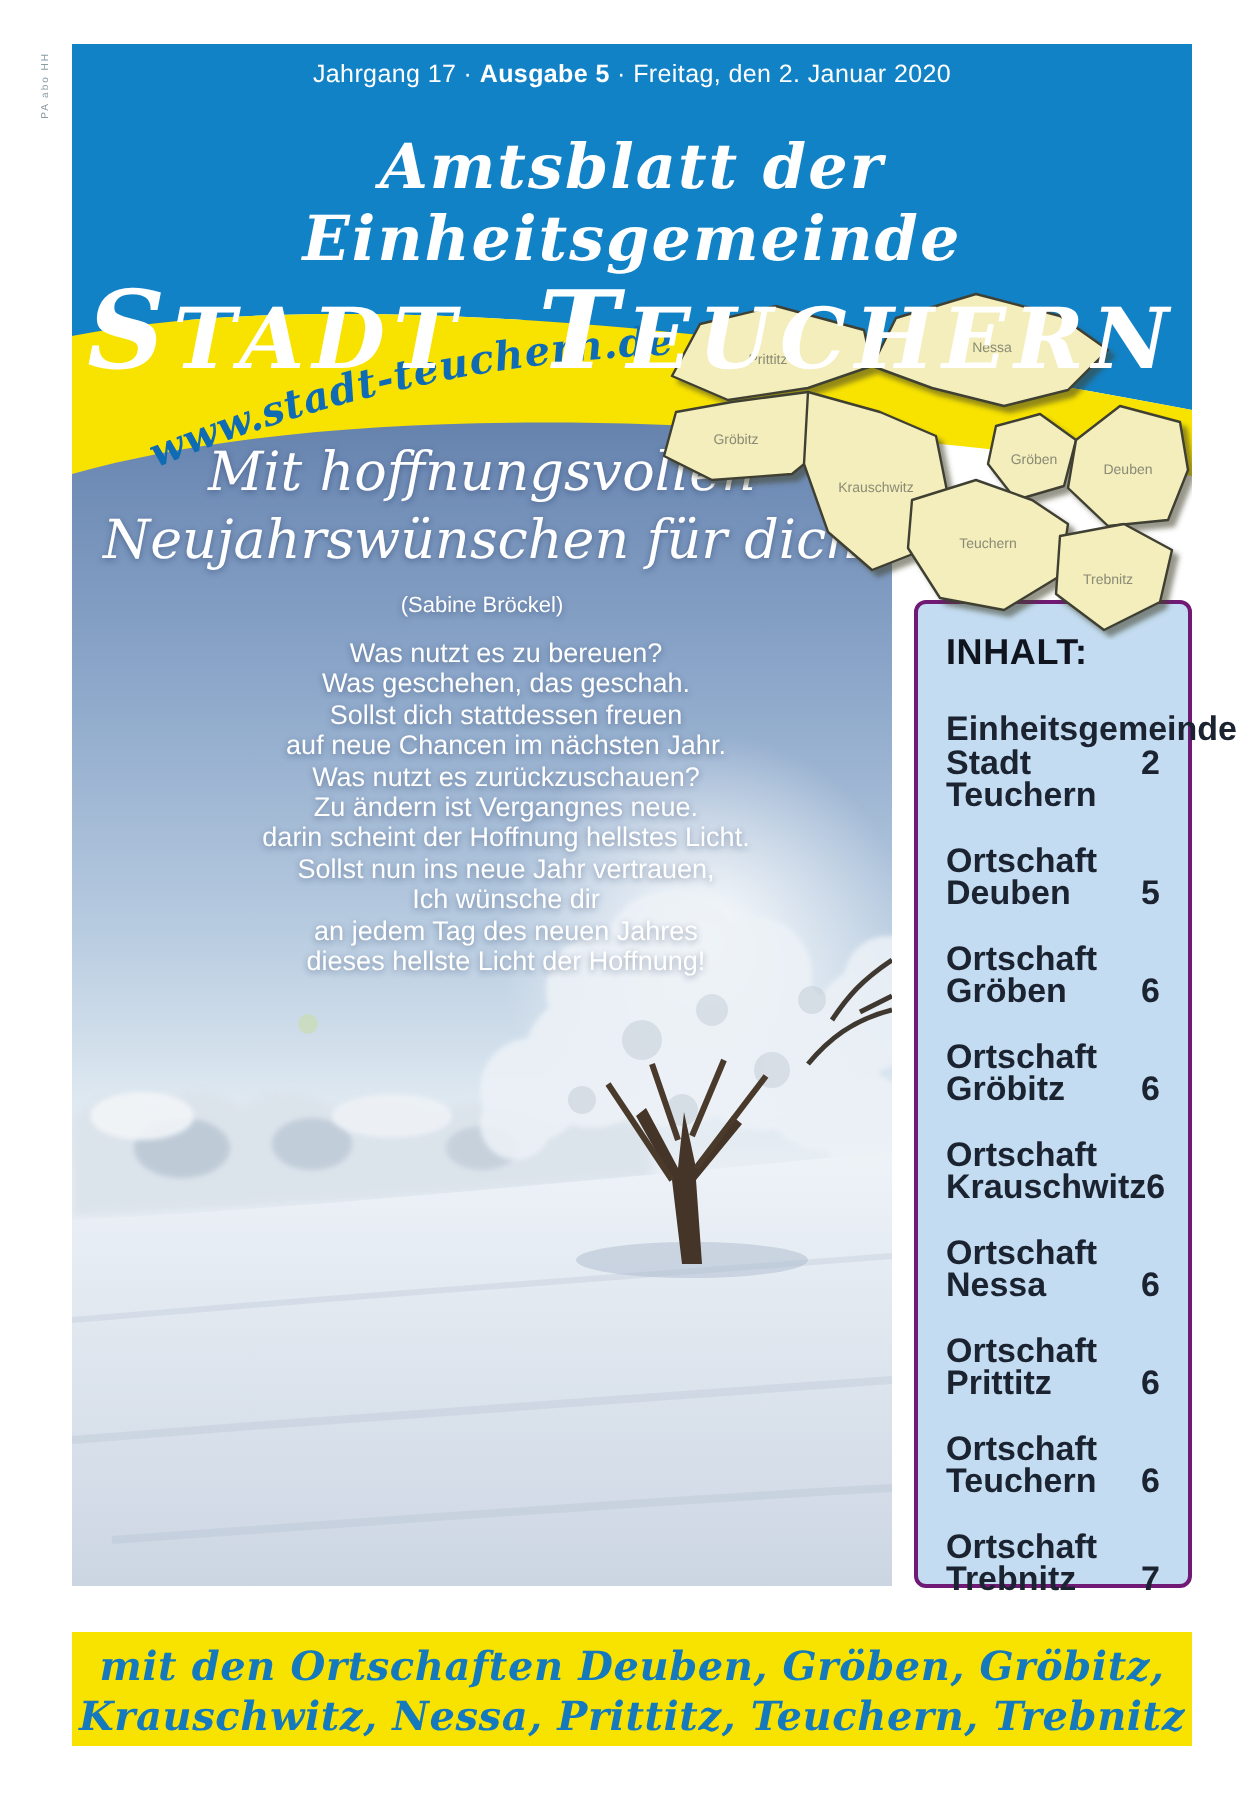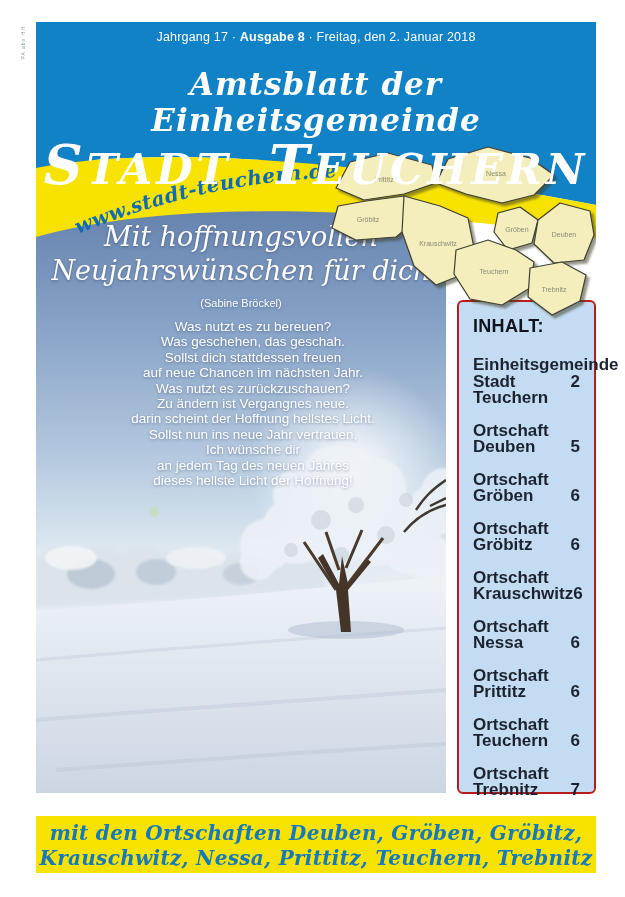--- a/index.html
+++ b/index.html
@@ -26,21 +26,21 @@
   .header-text{position:absolute;left:36px;top:22px;width:560px;z-index:3;text-align:center;color:#ffffff;}
   .issue-line{margin-top:8px;font-size:12.5px;letter-spacing:.2px;}
   .issue-line b{font-weight:bold;}
   .subtitle{margin-top:22px;font-family:"DejaVu Serif",serif;font-style:italic;font-weight:bold;
             font-size:31px;letter-spacing:1px;text-align:center;}
   .main-title{margin-top:1px;font-family:"DejaVu Serif",serif;font-style:italic;font-weight:bold;
             letter-spacing:4px;font-size:42px;line-height:52px;}
   .main-title .cap{font-size:54px;}
   
   .toc{position:absolute;left:457px;top:300px;width:139px;height:494px;box-sizing:border-box;z-index:1;
-       background:#c3dcf1;border:2px solid #b91c1c;border-radius:6px;
+       background:#c3dcf1;border:2px solid #701a75;border-radius:6px;
        padding:14px 10px 0 14px;color:#1b2331;}
   .toc-heading{font-size:18px;font-weight:bold;color:#10141f;margin-bottom:20px;letter-spacing:.3px;}
   .toc-entry{margin-bottom:16px;font-size:17px;font-weight:bold;line-height:16.5px;}
   .toc-entry .l2{display:flex;justify-content:space-between;}
   .toc-entry .pg{font-weight:bold;padding-right:4px;}
   
   .footer{position:absolute;left:36px;top:816px;width:560px;height:57px;background:#f8e300;z-index:2;
           text-align:center;color:#1479bd;font-family:"DejaVu Serif",serif;font-style:italic;font-weight:bold;
           font-size:20px;line-height:25px;padding-top:5px;box-sizing:border-box;letter-spacing:.3px;}
   svg text.maplabel{font-family:"Liberation Sans",sans-serif;font-size:7px;fill:#8b8b76;text-anchor:middle;}
@@ -235,21 +235,21 @@
       <text class="maplabel" x="332" y="200">Gröbitz</text>
       <text class="maplabel" x="402" y="224">Krauschwitz</text>
       <text class="maplabel" x="481" y="210">Gröben</text>
       <text class="maplabel" x="528" y="215">Deuben</text>
       <text class="maplabel" x="458" y="252">Teuchern</text>
       <text class="maplabel" x="518" y="270">Trebnitz</text>
     </g>
   </svg>
 
   <div class="header-text">
-    <div class="issue-line"><span>Jahrgang 17 · </span><b>Ausgabe 8</b><span> · Freitag, den 2. Januar 2018</span></div>
+    <div class="issue-line"><span>Jahrgang 17 · </span><b>Ausgabe 5</b><span> · Freitag, den 2. Januar 2020</span></div>
     <div class="subtitle">Amtsblatt der Einheitsgemeinde</div>
     <div class="main-title"><span class="cap">S</span><span>TADT</span>&nbsp;&nbsp;<span class="cap">T</span><span>EUCHERN</span></div>
   </div>
 
   <div class="footer">
     <div>mit den Ortschaften Deuben, Gröben, Gröbitz,</div>
     <div>Krauschwitz, Nessa, Prittitz, Teuchern, Trebnitz</div>
   </div>
 
 </div>

